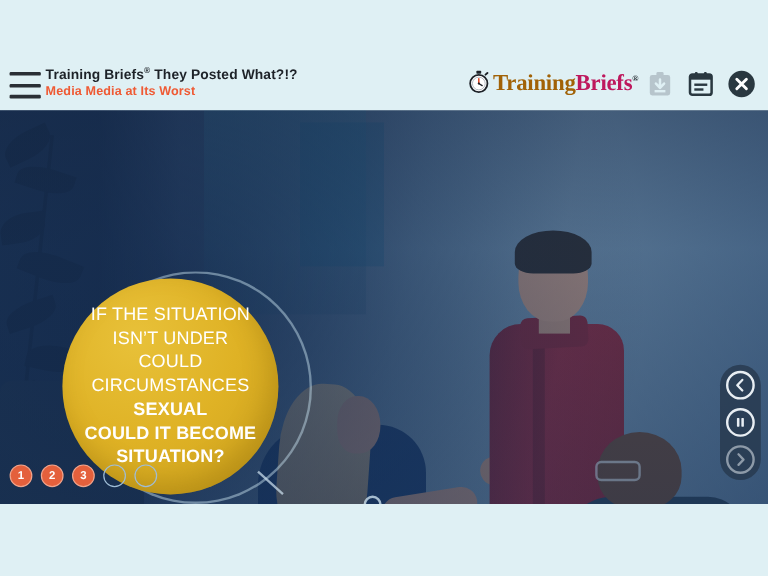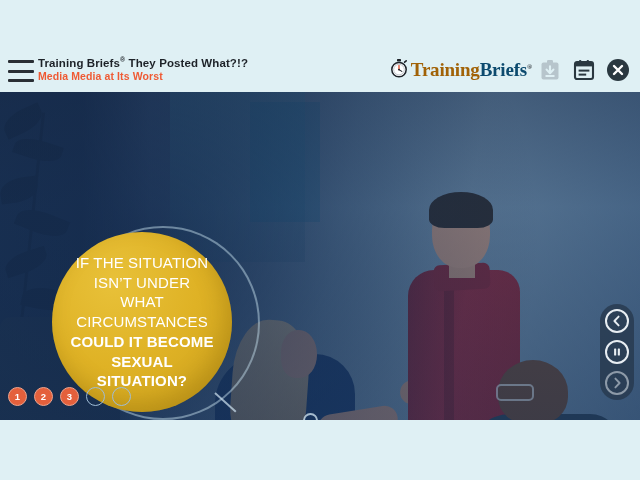--- a/index.html
+++ b/index.html
@@ -86,21 +86,21 @@
   }
   #brand-word {
     font-family: "Liberation Serif", serif;
     font-size: 19px;
     font-weight: bold;
     letter-spacing: -0.2px;
     white-space: nowrap;
     margin-left: 2px;
   }
   #brand-word .w1 { color: #a16207; }
-  #brand-word .w2 { color: #0c4a6e; }
+  #brand-word .w2 { color: #be185d; }
   #brand-word .reg {
     font-size: 7px;
     vertical-align: super;
     color: #1d2228;
   }
 
   
   .hdr-icon {
     position: absolute;
     top: 58px;
@@ -495,23 +495,23 @@
       <div class="seat-glass"></div>
 
       <div id="grade"></div>
     </div>
 
     <div id="callout-ring"></div>
     <div id="callout-circle">
       <div id="callout-text">
           <div>IF THE SITUATION</div>
           <div>ISN’T UNDER</div>
-          <div>WHAT CIRCUMSTANCES</div>
+          <div>COULD CIRCUMSTANCES</div>
+          <div class="bold">SEXUAL</div>
           <div class="bold">COULD IT BECOME</div>
-          <div class="bold">SEXUAL</div>
           <div class="bold">SITUATION?</div>
         </div>
     </div>
     <div class="connector-line" id="conn-diag"></div>
 
     <div id="conn-dot"></div>
 
     <div id="pager">
         <div class="dot filled">1</div>
         <div class="dot filled">2</div>

